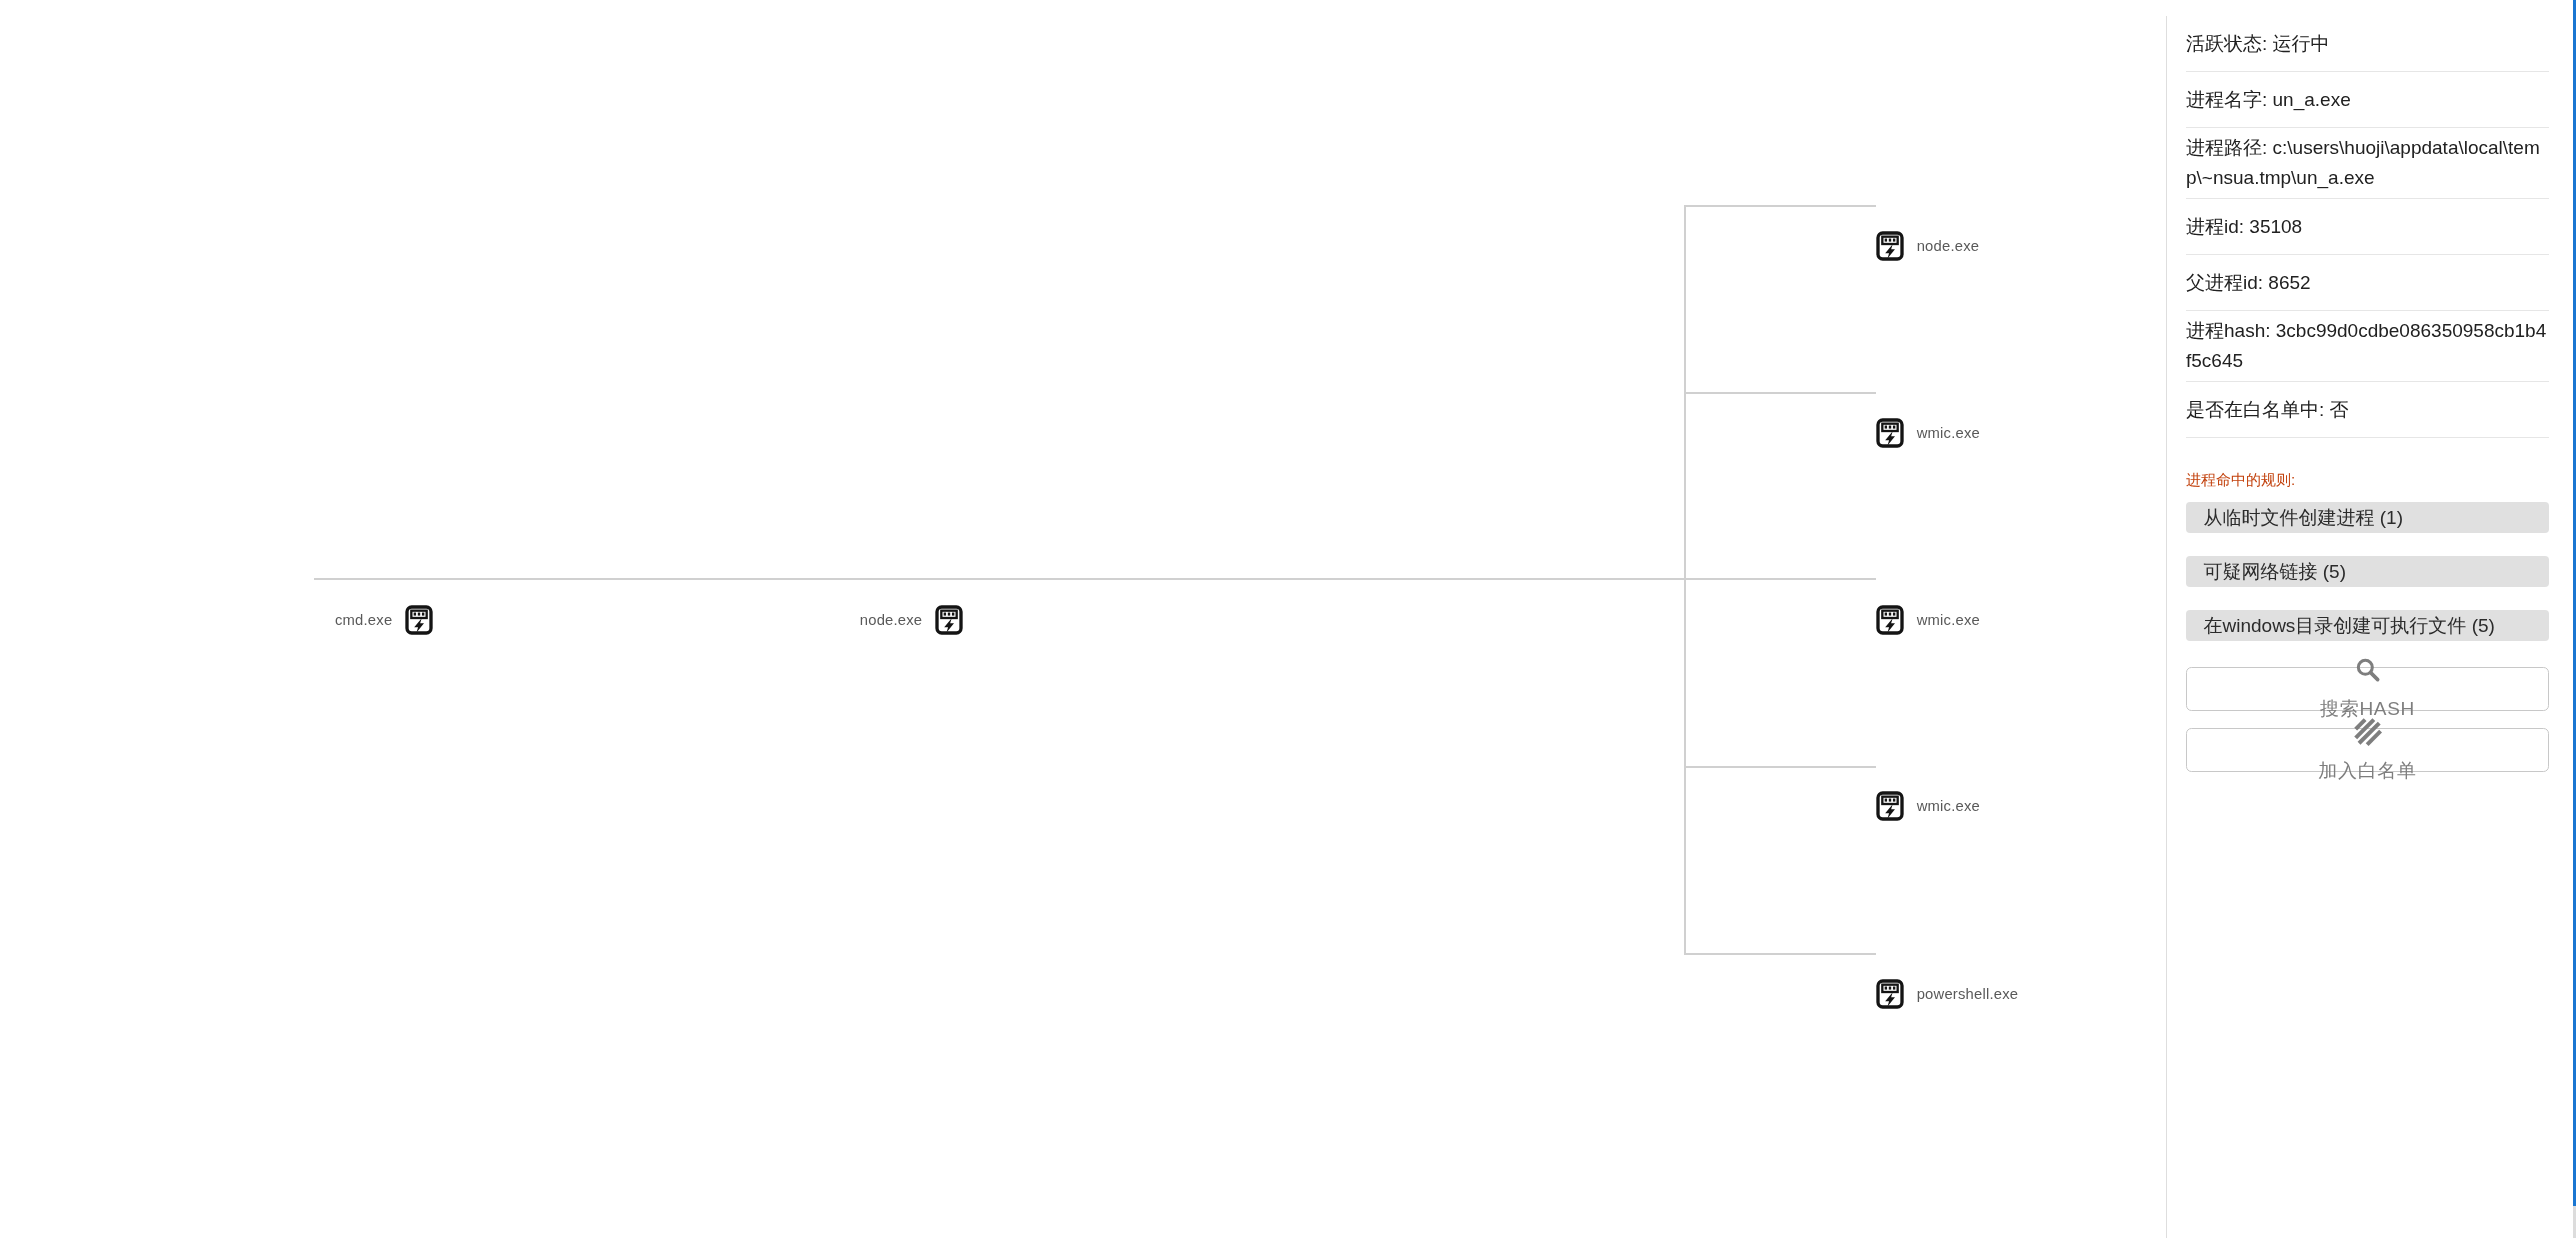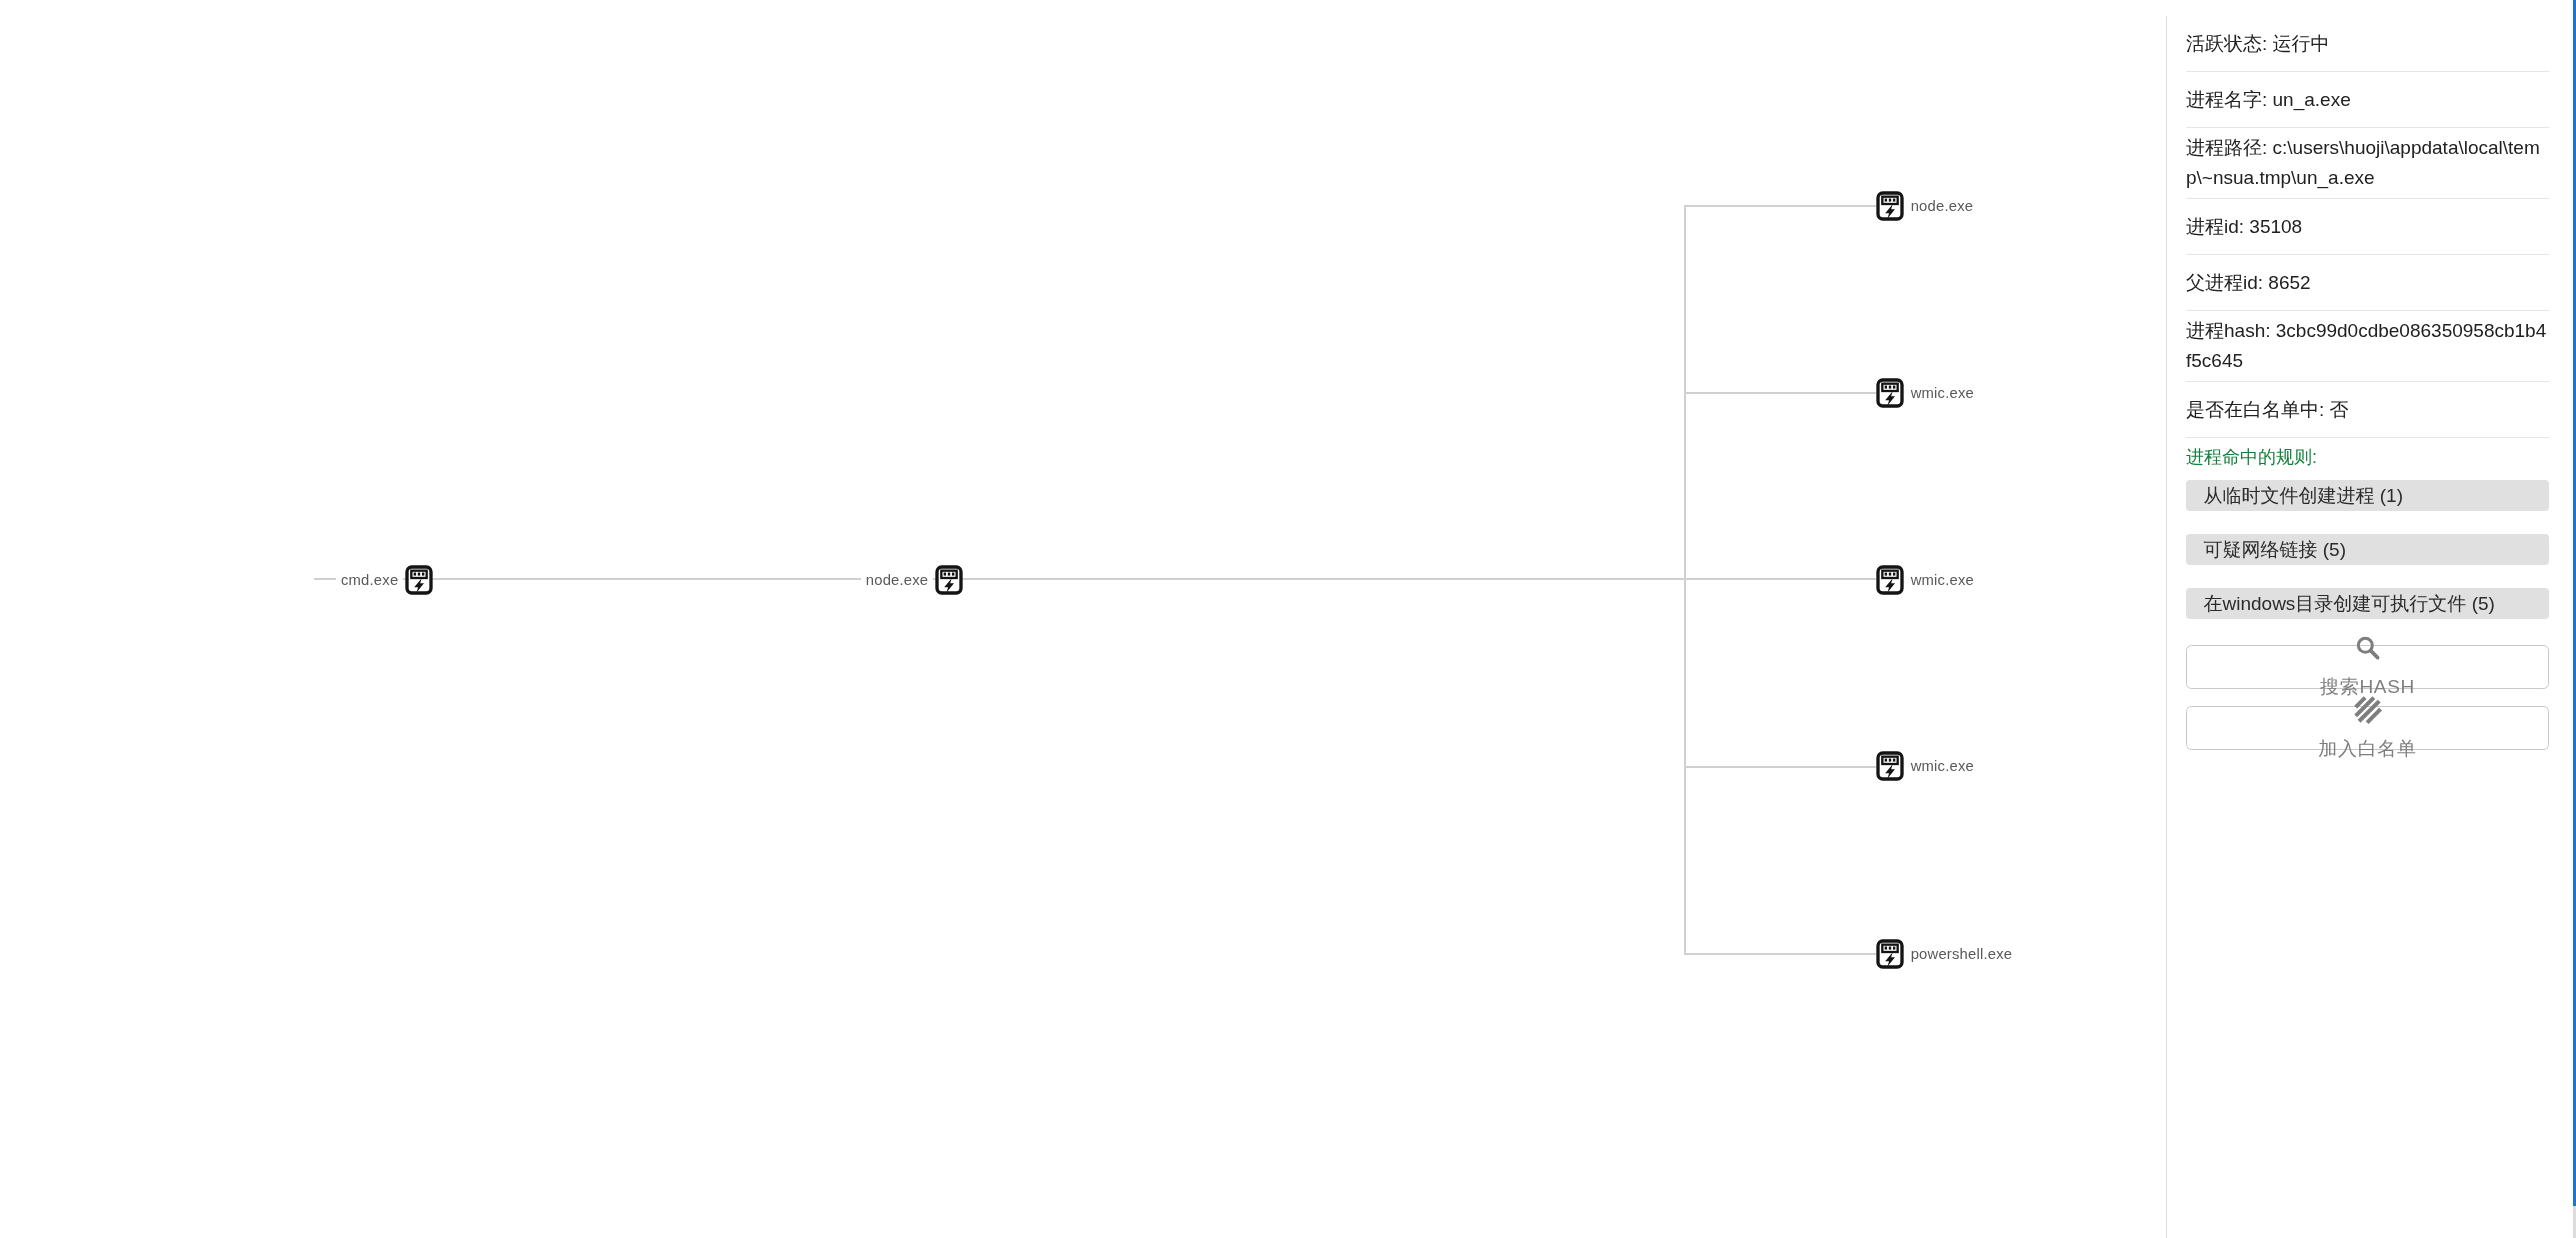--- a/index.html
+++ b/index.html
@@ -13,22 +13,22 @@
   .hline { height:2px; }
   .vline { width:2px; }
 
   .main-line   { left:314px;  top:578px;  width:1562px; }
   .trunk       { left:1684px; top:205px;  height:750px; }
   .stub-c1     { left:1684px; top:205px;  width:192px; }
   .stub-c2     { left:1684px; top:392px;  width:192px; }
   .stub-c4     { left:1684px; top:766px; width:192px; }
   .stub-c5     { left:1684px; top:953px; width:192px; }
 
-  .tnode { position:absolute; display:flex; align-items:center; gap:2px;
-           transform:translateY(-50%); z-index:2; }
+  .tnode { position:absolute; display:flex; align-items:center; gap:8px;
+           transform:translateY(-50%); z-index:2;margin-top:40px; }
   .tnode .tlabel { font-size:14.8px; color:#595959; background:#ffffff;
                    padding:2px 4.7px; white-space:nowrap; letter-spacing:0.2px; }
   .tnode .picon { width:28px; height:30px; flex:0 0 28px; }
   .n-cmd      { top:580px; right:1733px; }
   .n-nodep    { top:580px; right:1203px; }
   .n-c1 { top:206px;  left:1876px; }
   .n-c2 { top:393px;  left:1876px; }
   .n-c3 { top:580px;  left:1876px; }
   .n-c4 { top:766px; left:1876px; }
   .n-c5 { top:954px; left:1876px; }
@@ -36,21 +36,21 @@
   
   .panel-border { position:absolute; left:2166px; top:16px; bottom:0; width:1.3px;
                   background:#dedede; z-index:3; }
   .panel { position:absolute; left:2168px; top:0; width:404px; height:1190px;
            background:#fff; padding:16px 23px 0 18px; z-index:3;
            color:#212121; }
   .info-row { min-height:56px; padding:5.4px 0; display:flex; align-items:center;
               border-bottom:1.3px solid #e6e6e6; font-size:19px; line-height:29.6px; }
   .info-row span { word-break:break-all; }
 
-  .rules-label { margin-top:6px; font-size:18px; line-height:27px; color:#15803d; }
+  .rules-label { margin-top:28px; font-size:15px; line-height:27px; color:#c2410c; }
   .chips { margin-top:9.4px; }
   .chip { height:31px; line-height:31px; background:#e0e0e0; border-radius:4px;
           font-size:19px; color:#2b2b2b; padding:0 13.4px 0 17.5px; margin-bottom:23px;
           overflow:hidden; white-space:nowrap; cursor:pointer; }
 
   .btn { width:100%; height:44px; margin-top:25.5px; background:#fff;
          border:1.3px solid #c8c8c8; border-radius:5.4px; cursor:pointer;
          display:flex; align-items:center; justify-content:center; gap:12px;
          font-family:inherit; font-size:19px; font-weight:500; color:#7e7e7e;
          letter-spacing:0.7px;flex-direction:column; }

